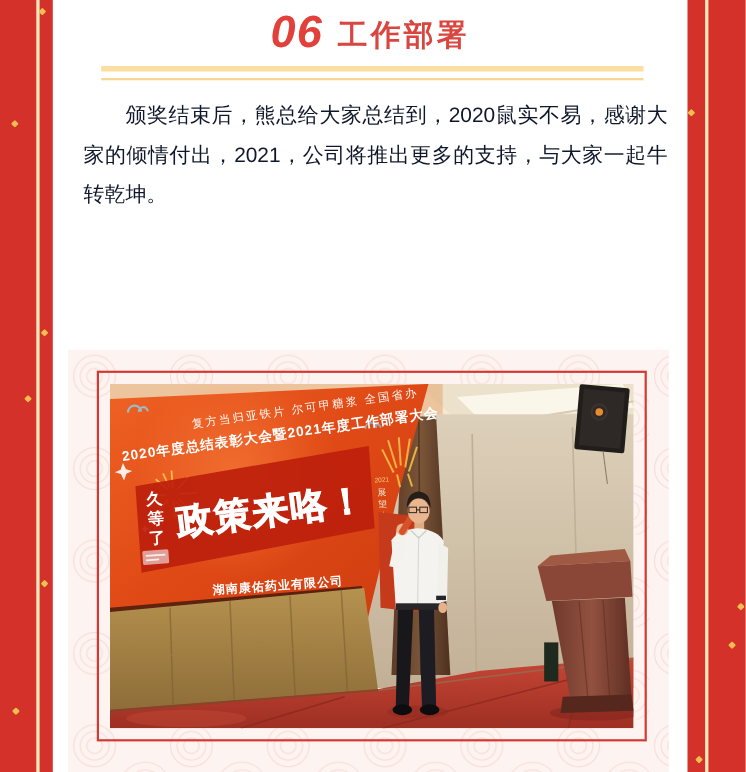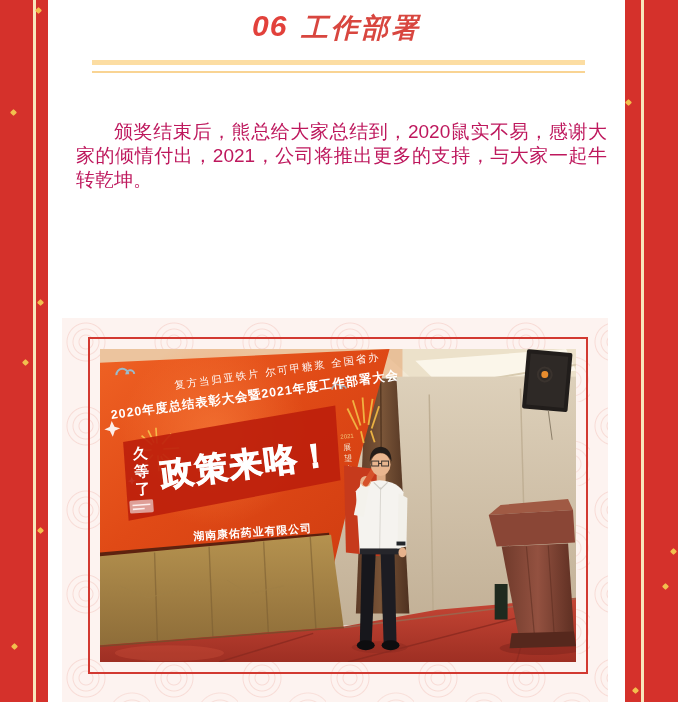--- a/index.html
+++ b/index.html
@@ -11,26 +11,26 @@
   
   .side{position:absolute;top:0;height:702px;background:#d5312b;z-index:5;}
   .side-left{left:0;width:48px;}
   .side-right{left:625px;width:53px;}
   .side .goldline{position:absolute;top:0;height:702px;width:3px;background:#f8e7bb;}
   .side-left .goldline{left:33px;}
   .side-right .goldline{left:16px;}
   .sp{position:absolute;width:5px;height:5px;background:#f2bf4e;transform:rotate(45deg);border-radius:1px;z-index:6;}
   
   .header-row{position:absolute;left:48px;top:6px;width:577px;text-align:center;z-index:2;white-space:nowrap;}
-  .sec-num{display:inline-block;font-size:30px;font-weight:bold;font-style:italic;color:#e2413b;letter-spacing:1px;vertical-align:middle;}
-  .sec-ttl{display:inline-block;font-size:27px;font-weight:bold;color:#d8463f;margin-left:9px;letter-spacing:3px;vertical-align:middle;margin-top:4px;font-style:italic;}
+  .sec-num{display:inline-block;font-size:41px;font-weight:bold;font-style:italic;color:#e2413b;letter-spacing:1px;vertical-align:middle;}
+  .sec-ttl{display:inline-block;font-size:27px;font-weight:bold;color:#d8463f;margin-left:9px;letter-spacing:3px;vertical-align:middle;margin-top:4px;}
   .divider-thick{position:absolute;left:92px;top:60px;width:493px;height:5px;background:#fcdda2;z-index:2;}
   .divider-thin{position:absolute;left:92px;top:71px;width:493px;height:2px;background:#f9d493;z-index:2;}
   
-  .article{position:absolute;left:76px;top:88px;width:531px;color:#be185d;font-size:19px;line-height:24px;text-align:justify;z-index:2;margin-top:32px;}
+  .article{position:absolute;left:76px;top:88px;width:531px;color:#0f172a;font-size:19px;line-height:36px;text-align:justify;z-index:2;}
   .article p{margin:0;text-indent:2em;word-break:break-all;}
   
   .photo-panel{
     position:absolute;left:62px;top:318px;width:546px;height:384px;z-index:3;
     background-color:#fdf3f0;
     background-image:
       radial-gradient(circle at 24px 24px, rgba(236,166,155,0) 6px, rgba(236,166,155,.30) 7px, rgba(236,166,155,0) 8px, rgba(236,166,155,0) 12px, rgba(236,166,155,.30) 13px, rgba(236,166,155,0) 14px, rgba(236,166,155,0) 18px, rgba(236,166,155,.30) 19px, rgba(236,166,155,0) 20px),
       radial-gradient(circle at 70px 62px, rgba(236,166,155,0) 8px, rgba(236,166,155,.26) 9px, rgba(236,166,155,0) 10px, rgba(236,166,155,0) 15px, rgba(236,166,155,.26) 16px, rgba(236,166,155,0) 17px, rgba(236,166,155,0) 22px, rgba(236,166,155,.26) 23px, rgba(236,166,155,0) 24px);
     background-size:88px 84px;
   }

